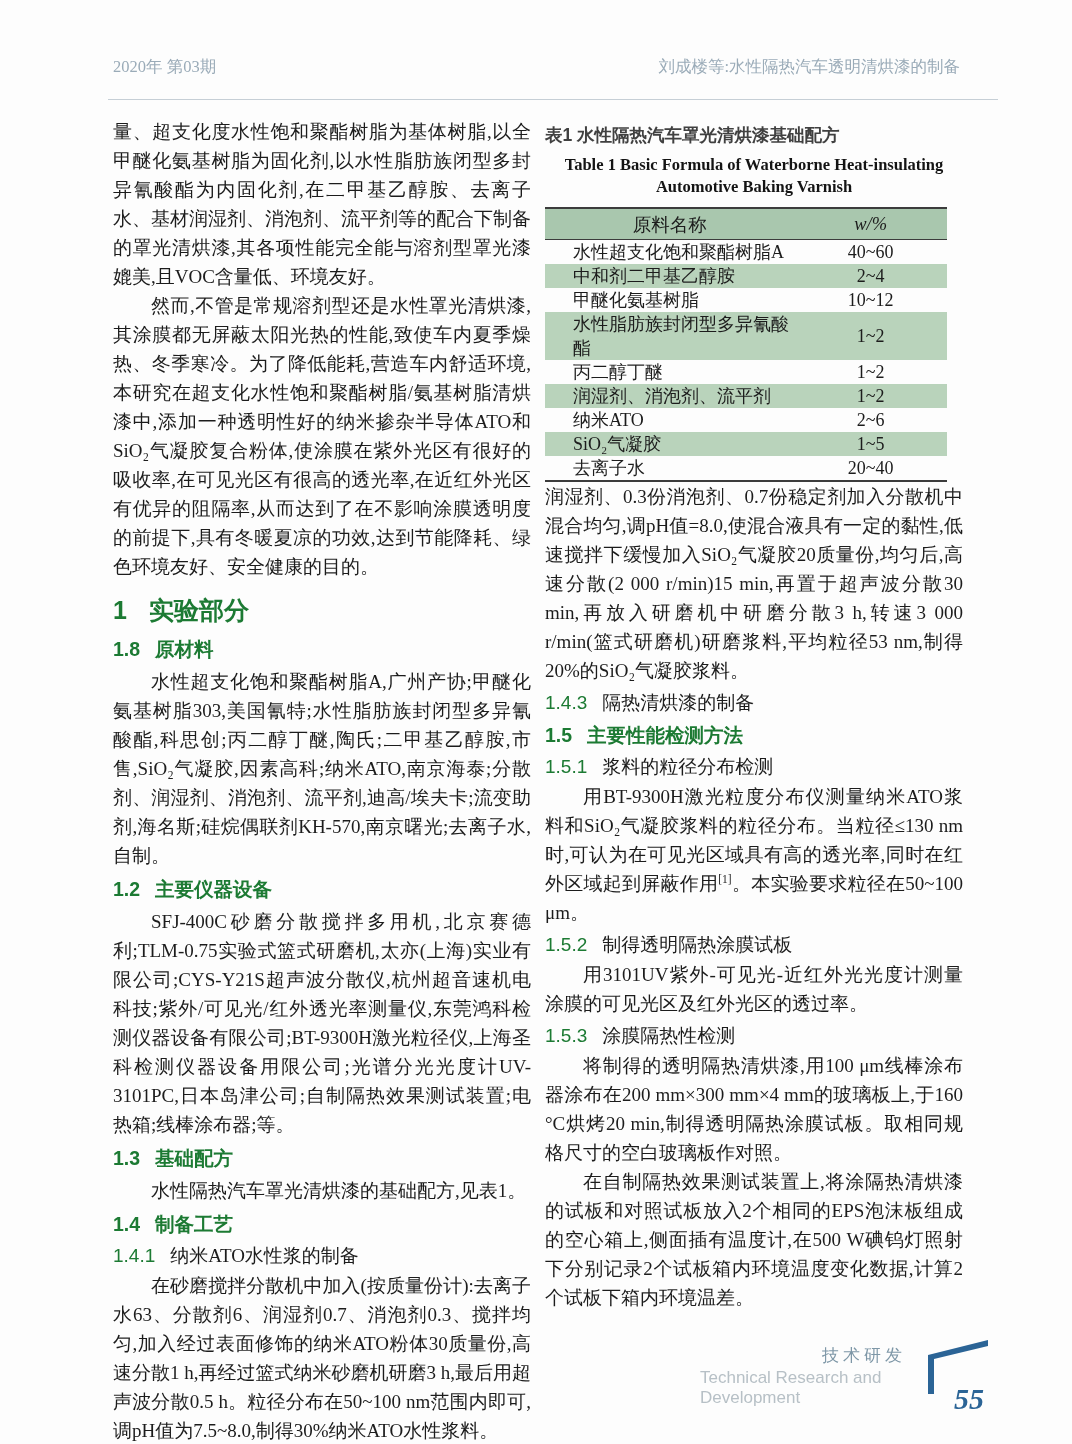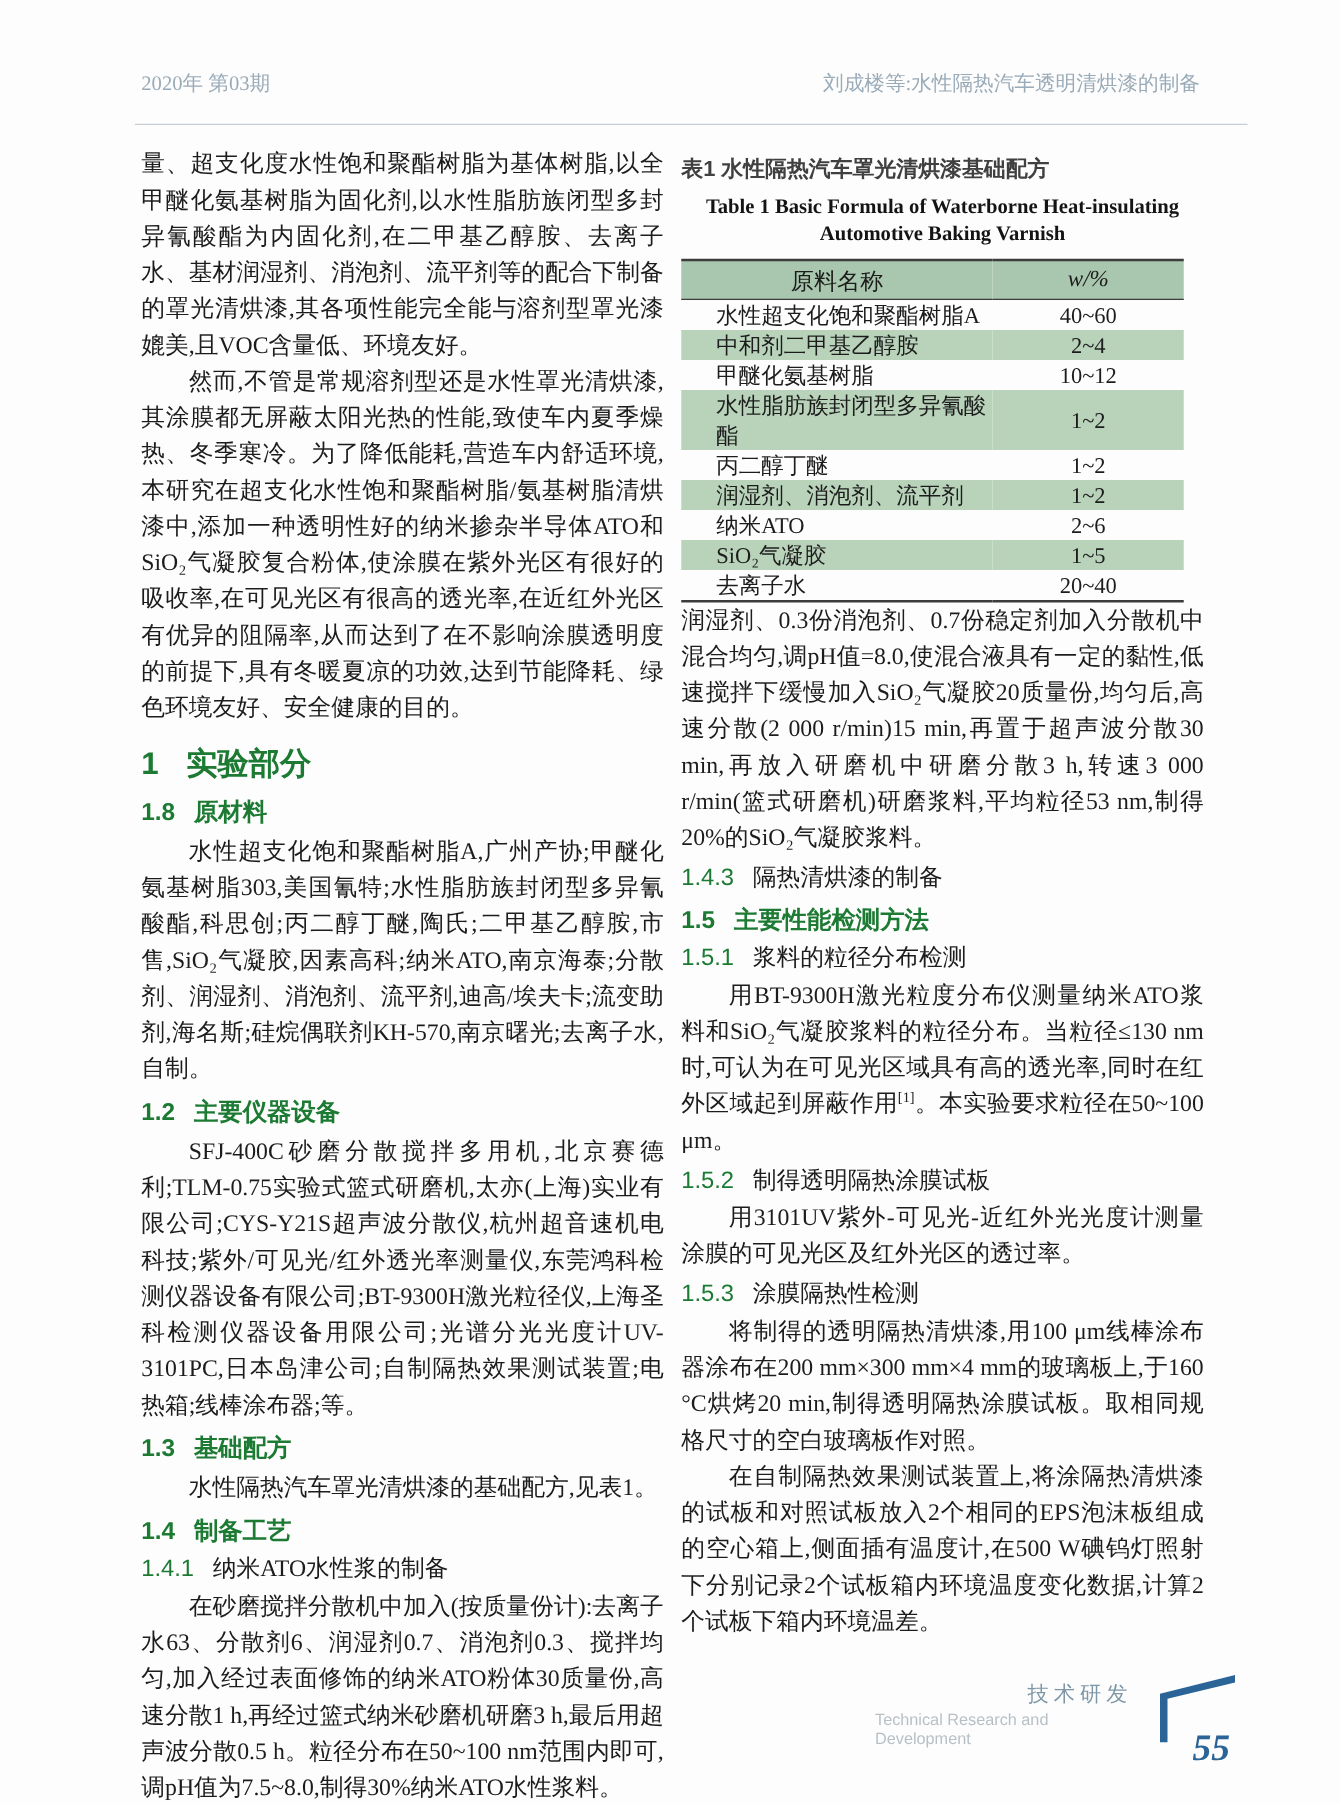--- a/index.html
+++ b/index.html
@@ -38,21 +38,21 @@
   table.tbl th.c2{font-style:italic;}
   table.tbl td{height:16px;padding:0;}
   table.tbl td.c1{padding-left:28px;text-align:left;}
   table.tbl .c2{text-align:center;width:38%;}
   table.tbl tr.alt{background:#b9d3bb;padding-left:40px;}
   .below-table{margin-top:26px;}
   
   .pfooter{position:absolute;top:1336px;left:700px;width:300px;height:64px;
       font-family:"Liberation Sans",sans-serif;}
   .f-zh{position:absolute;right:94px;top:8px;font-size:17px;letter-spacing:4px;color:#7e97a7;text-align:center;}
-  .f-en{position:absolute;right:88px;top:32px;font-size:13px;color:#b7c0c6;}
+  .f-en{position:absolute;right:88px;top:32px;font-size:17px;color:#b7c0c6;}
   .f-bracket{position:absolute;right:8px;top:4px;}
   .f-num{position:absolute;right:16px;top:14px;font-family:Liberation Serif, serif;
       font-style:italic;font-weight:bold;font-size:30px;color:#2b6496;margin-top:32px;}
 </style>
 </head>
 <body>
 
 <div class="page">
 
   <div class="hdr">

